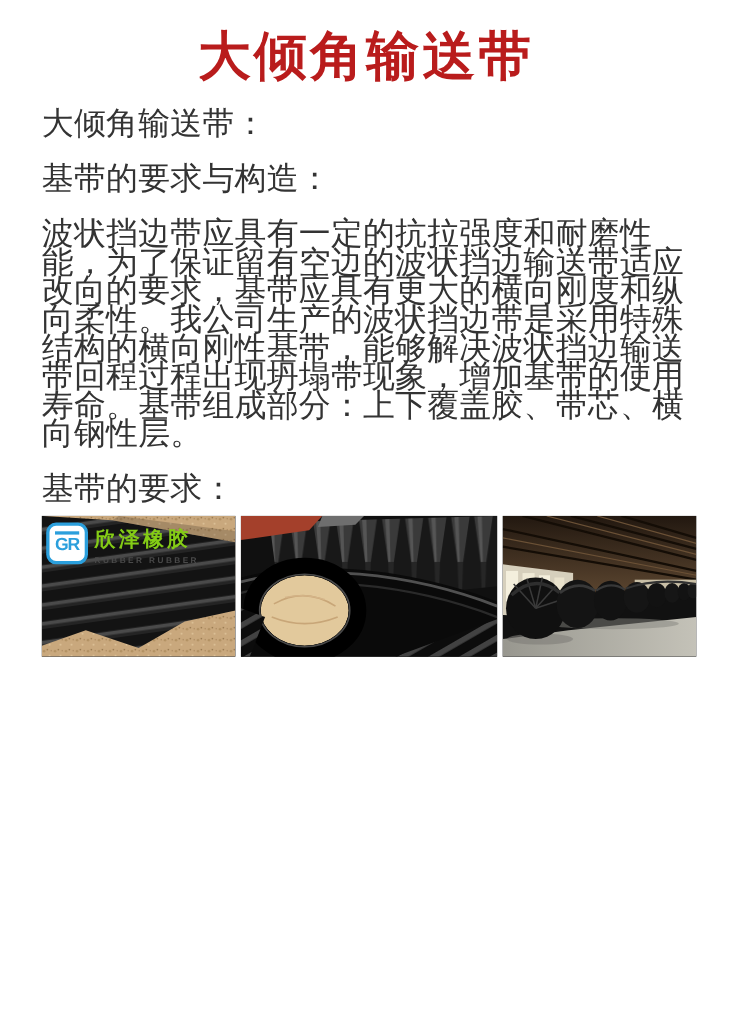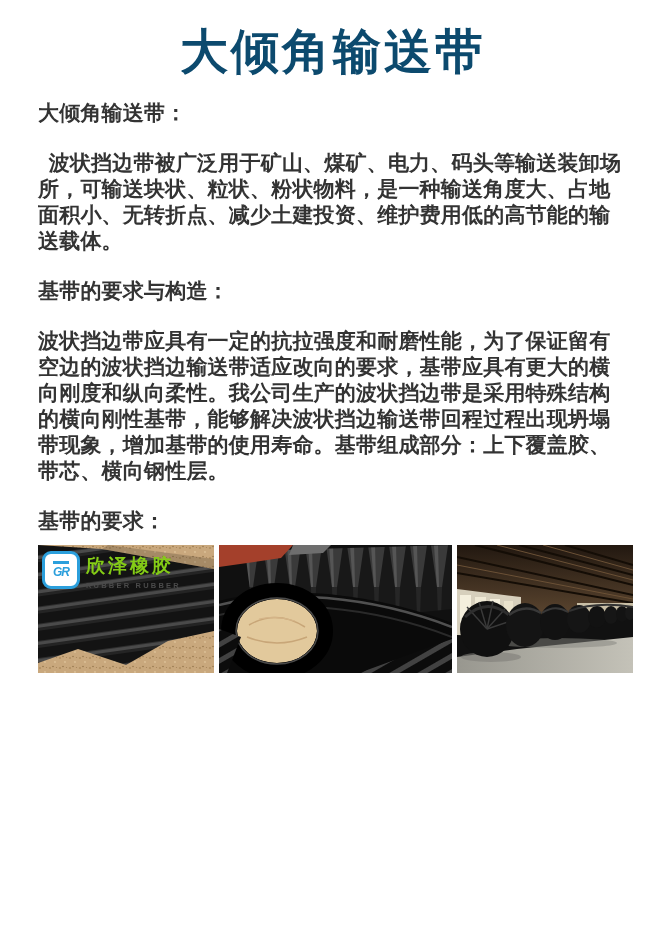--- a/index.html
+++ b/index.html
@@ -2,64 +2,62 @@
 <html><head>
 <meta charset="utf-8">
 <style>
   html,body{margin:0;padding:0;}
   .page{
     width:666px;height:930px;background:#ffffff;overflow:hidden;
     font-family:"Liberation Sans", sans-serif;position:relative;
   }
   .page-title{
     margin:24px 0 0 0;text-align:center;font-size:48px;line-height:56px;
-    font-weight:600;color:#0c4a6e;letter-spacing:3px;
+    font-weight:600;color:#b91c1c;letter-spacing:3px;
   }
   .article{
-    margin:0 38px;color:#333;font-size:21px;line-height:26px;
+    margin:0 38px;color:#333;font-size:29px;line-height:26px;
     letter-spacing:0.2px;
-    font-weight:bold;
   }
   .article p{margin:24px 0 0 0;white-space:pre-wrap;}
   .article p.lead{margin-top:20px;}
   .gallery{
     display:flex;gap:5px;margin:11px 0 0 38px;
   }
   .photo{
     margin:0;position:relative;overflow:hidden;height:128px;background:#111;
     flex:0 0 auto;
   }
   .photo-1{width:176px;}
   .photo-2{width:233px;}
   .photo-3{width:176px;}
   .photo svg{display:block;}
   .logo{
     position:absolute;top:6px;left:4px;display:flex;align-items:flex-start;gap:6px;
   }
   .logo-box{
     width:38px;height:38px;box-sizing:border-box;border:3px solid #2b9fdc;
     border-radius:9px;background:#fff;color:#2b9fdc;display:flex;
-    align-items:center;justify-content:center;font-weight:bold;font-style:italic;
-    font-size:12px;letter-spacing:-1px;
+    align-items:center;justify-content:center;font-weight:bold;
+    font-size:16px;letter-spacing:-1px;
   }
   .logo-box span{border-top:3px solid #2b9fdc;padding-top:1px;}
   .logo-text{display:flex;flex-direction:column;}
   .logo-cn{font-size:19px;color:#84cc16;font-weight:700;letter-spacing:3px;margin-top:2px;}
   .logo-en{font-size:7.5px;color:#4a4a4a;font-weight:700;letter-spacing:2.2px;margin-top:2px;}
 </style>
 </head>
 <body>
 
 <div class="page">
 
   <h1 class="page-title">大倾角输送带</h1>
 
   <div class="article">
     <p class="lead">大倾角输送带：</p>
-    <p> 波状挡边带被广泛用于矿山、煤矿、电力、码头等输送装卸场所，可输送块状、粒状、粉状物料，是一种输送角度大、占地面积小、无转折点、减少土建投资、维护费用低的高节能的输送载体。</p>
     <p>基带的要求与构造：</p>
     <p>波状挡边带应具有一定的抗拉强度和耐磨性能，为了保证留有空边的波状挡边输送带适应改向的要求，基带应具有更大的横向刚度和纵向柔性。我公司生产的波状挡边带是采用特殊结构的横向刚性基带，能够解决波状挡边输送带回程过程出现坍塌带现象，增加基带的使用寿命。基带组成部分：上下覆盖胶、带芯、横向钢性层。</p>
     <p>基带的要求：</p>
   </div>
 
   <div class="gallery">
 
     <figure class="photo photo-1">
       <svg viewBox="0 0 176 128" width="176" height="128">
         <defs>

